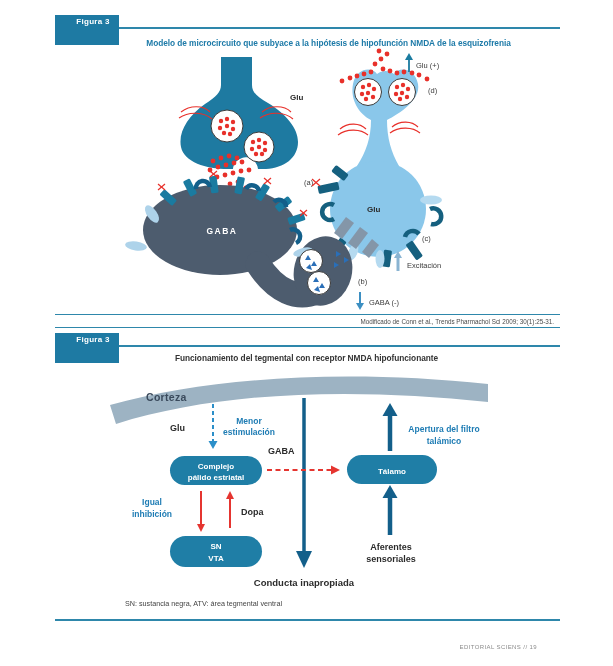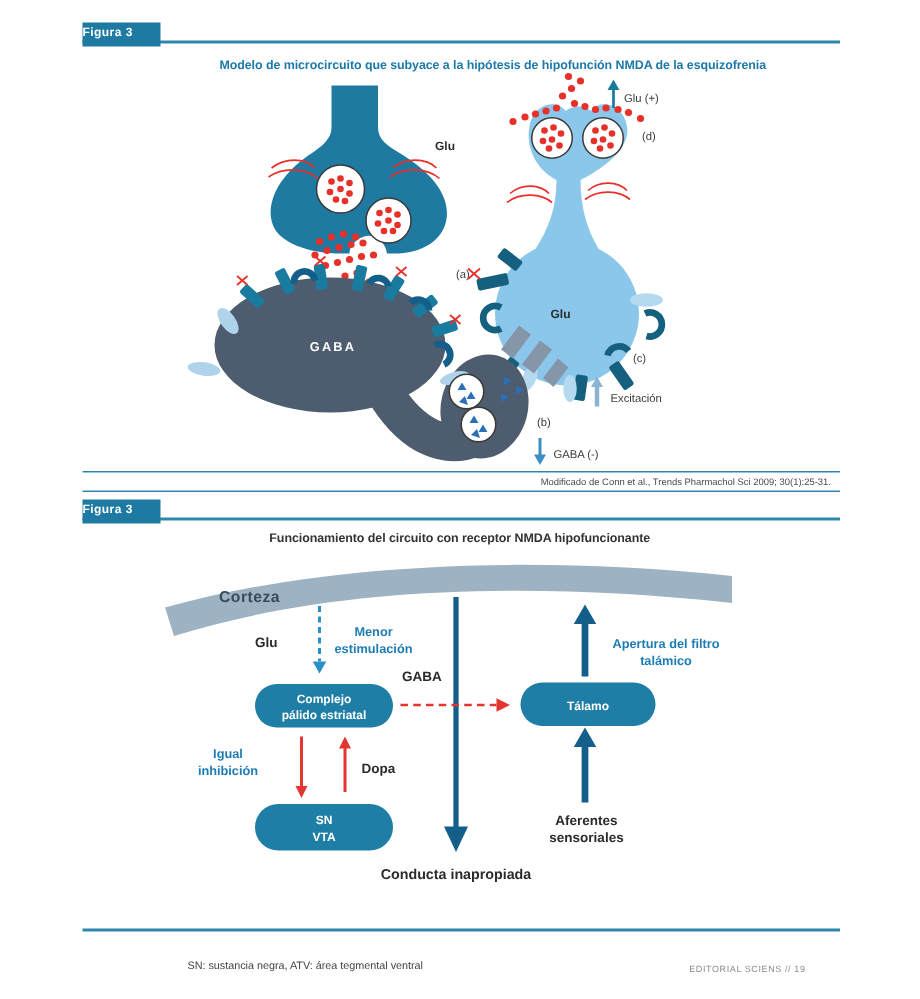--- a/index.html
+++ b/index.html
@@ -2,23 +2,23 @@
 <html><head>
 <meta charset="utf-8">
 <style>
   html,body{margin:0;padding:0;}
   body{
     width:613px;height:666px;position:relative;background:#ffffff;
     font-family:"Liberation Sans",sans-serif;overflow:hidden;
   }
   .abs{position:absolute;}
   .fig-badge{
-    left:55px;width:52px;height:16px;background:#1e7aa3;color:#fff;
-    font-size:8px;font-weight:bold;line-height:13px;
-    letter-spacing:.3px;z-index:2;
+    left:55px;width:52px;height:30px;background:#1e7aa3;color:#fff;
+    font-size:8px;font-weight:bold;text-align:center;line-height:13px;
+    letter-spacing:.3px;z-index:2;padding-left:12px;
   }
   .rule{left:55px;width:505px;border-top:2px solid #2e87ab;}
   .fig-title{left:0;width:613px;text-align:center;font-size:8.3px;font-weight:bold;letter-spacing:-0.05px;}
   .title-teal{color:#1d7aa8;}
   .title-dark{color:#333333;}
   .citation-bar{
     left:55px;width:499px;border-top:1.5px solid #2e87ab;border-bottom:1.5px solid #2e87ab;
     text-align:right;font-size:6.3px;color:#4a4a4a;padding:2.5px 6px 2.5px 0;
   }
   .note{font-size:7.2px;color:#444444;}
@@ -256,21 +256,21 @@
     <line x1="360" y1="292" x2="360" y2="304" stroke="#3c8fc2" stroke-width="2"></line>
     <polygon points="356,303 364,303 360,310" fill="#3c8fc2"></polygon>
   </g>
   <text x="369" y="305" class="s-lbl">GABA (-)</text>
 </svg>
 
 <div class="abs citation-bar" style="top:314px;">Modificado de Conn et al., Trends Pharmachol Sci 2009; 30(1):25-31.</div>
 
 <div class="abs fig-badge" style="top:333px;">Figura 3</div>
 <div class="abs rule" style="top:344.5px;"></div>
-<div class="abs fig-title title-dark" style="top:353px;">Funcionamiento del circuito con receptor NMDA hipofuncionante</div>
+<div class="abs fig-title title-dark" style="top:353px;">Funcionamiento del tegmental con receptor NMDA hipofuncionante</div>
 
 <svg style="top:366px;" width="613" height="232" viewBox="0 366 613 232">
 
   <path d="M110,405 C210,377 345,369 488,384 L488,402 C348,387 218,392 116,424 Z" fill="#9db3c3"></path>
   <text x="146" y="401" class="s-corteza">Corteza</text>
 
   <text x="170" y="431" class="s-dark9">Glu</text>
   <g>
     <line x1="213" y1="404" x2="213" y2="441" stroke="#2b8fc9" stroke-width="2" stroke-dasharray="4,3"></line>
     <polygon points="208.5,441 217.5,441 213,449" fill="#2b8fc9"></polygon>
@@ -327,15 +327,15 @@
   <text x="444" y="443.5" text-anchor="middle" class="s-teal">talámico</text>
 
   <g>
     <line x1="390" y1="535" x2="390" y2="497" stroke="#135f8a" stroke-width="4.5"></line>
     <polygon points="382.5,498 397.5,498 390,485" fill="#135f8a"></polygon>
   </g>
   <text x="391" y="550" text-anchor="middle" class="s-dark9">Aferentes</text>
   <text x="391" y="561.5" text-anchor="middle" class="s-dark9">sensoriales</text>
 </svg>
 
-<div class="abs note" style="left:125px;top:599px;margin-top:40px;">SN: sustancia negra, ATV: área tegmental ventral</div>
+<div class="abs note" style="left:125px;top:599px;">SN: sustancia negra, ATV: área tegmental ventral</div>
 <div class="abs rule" style="top:619px;"></div>
 <div class="abs page-footer" style="right:76px;top:644px;">EDITORIAL SCIENS // 19</div>
 
 </body></html>

